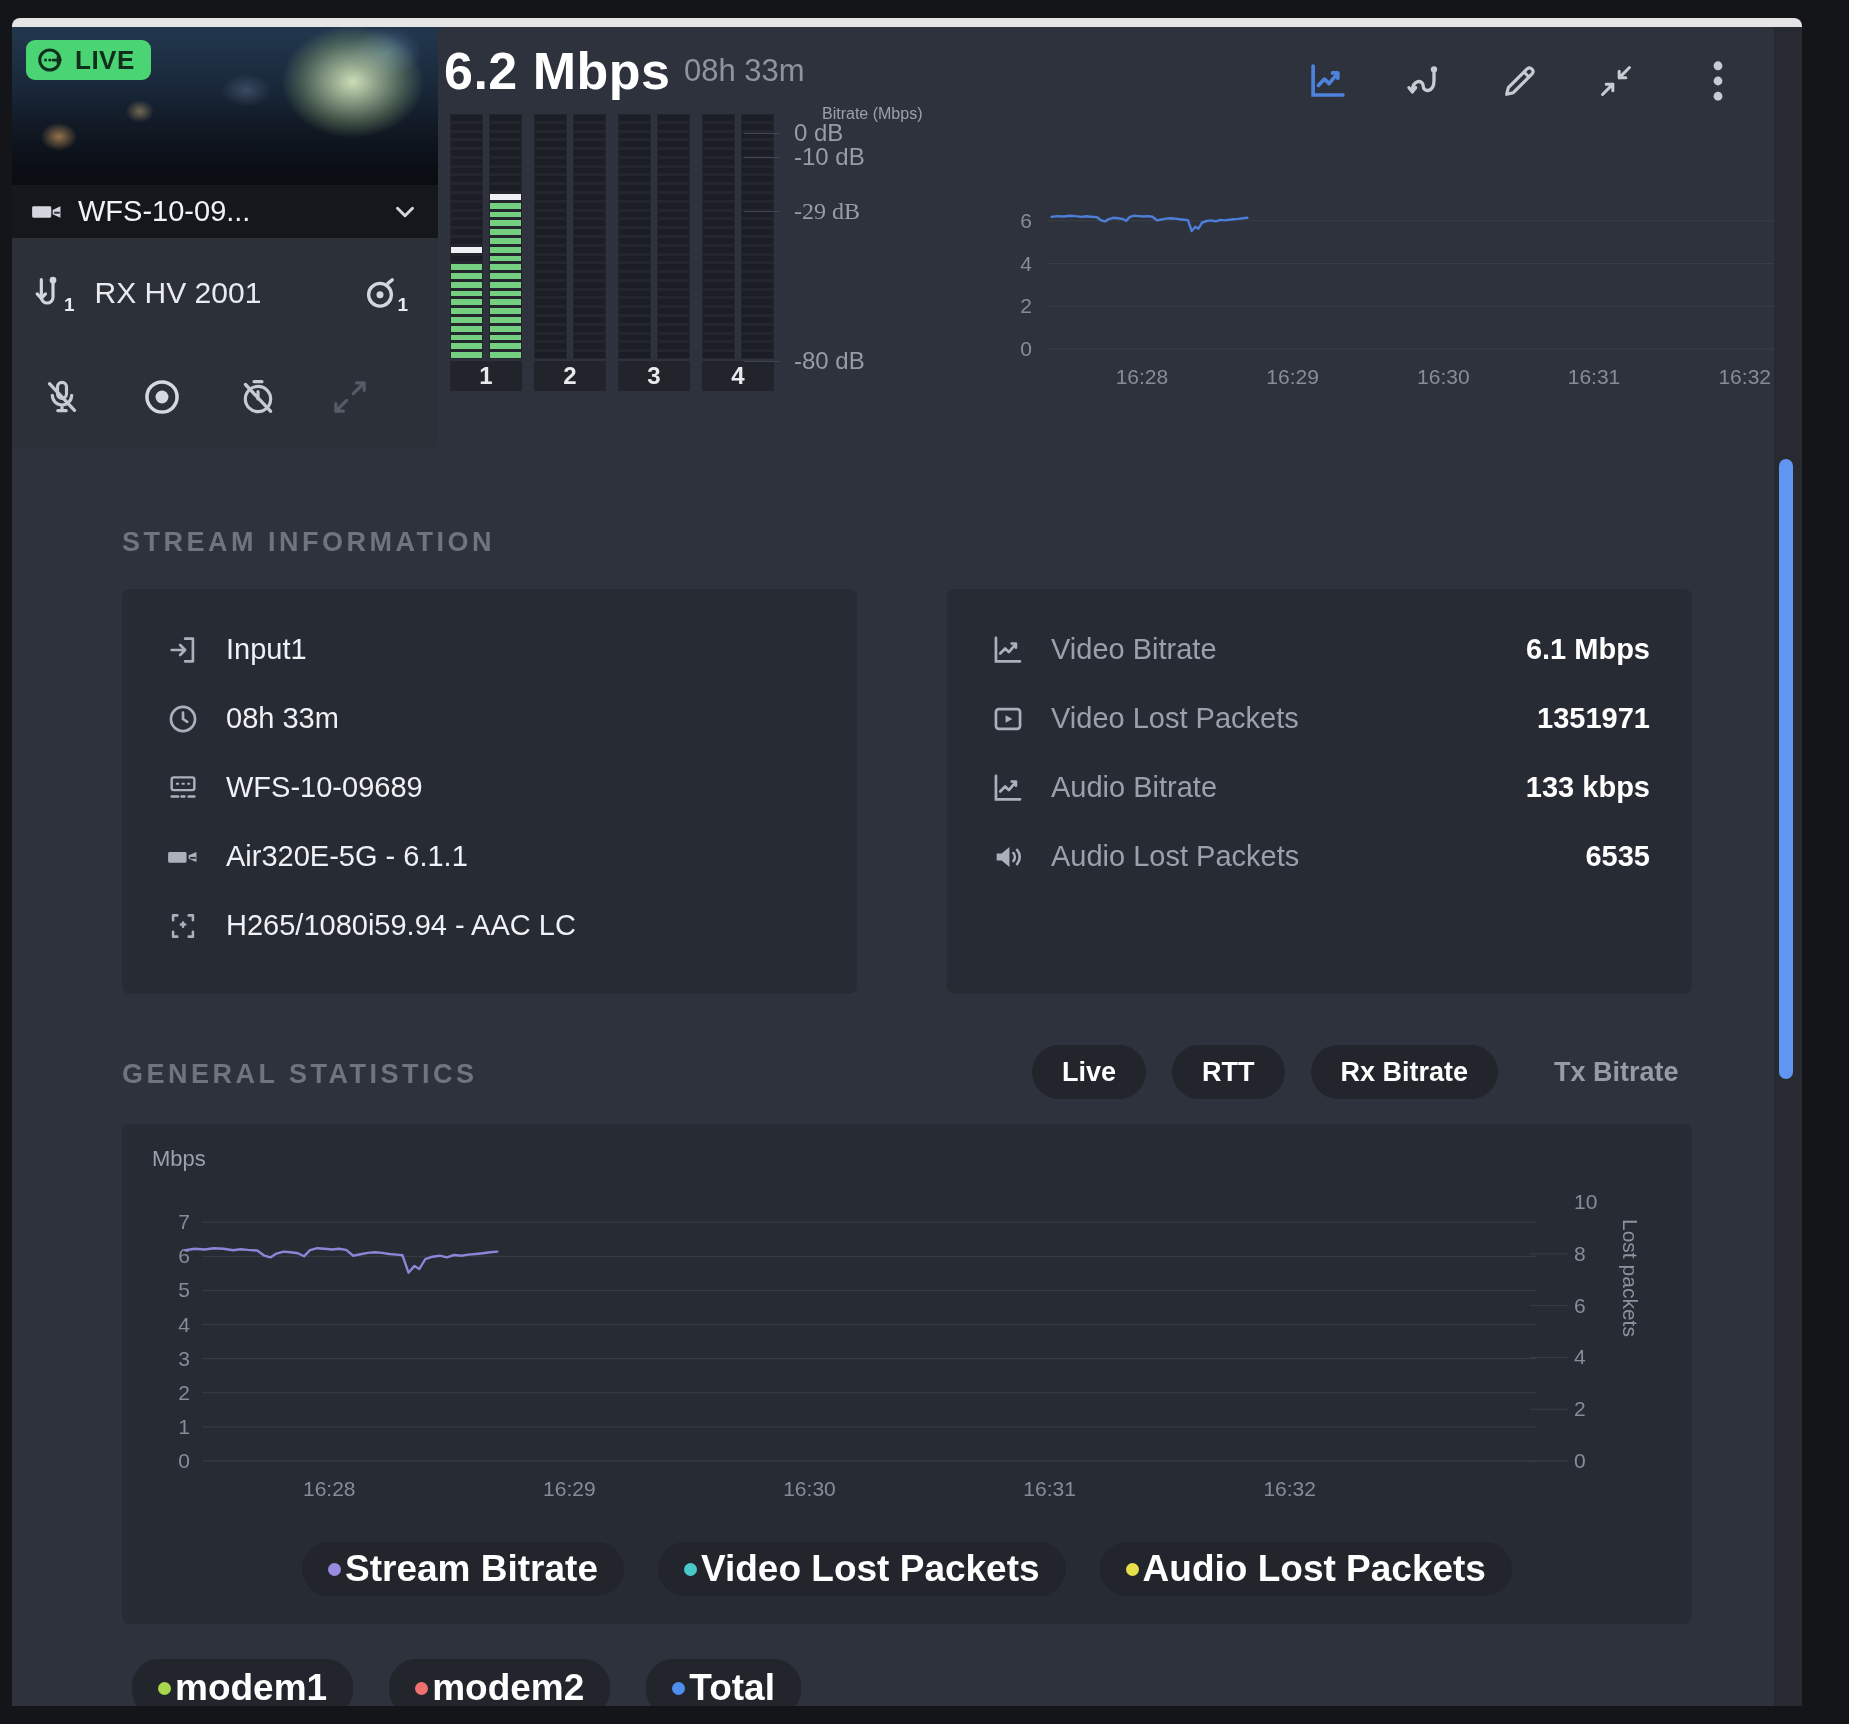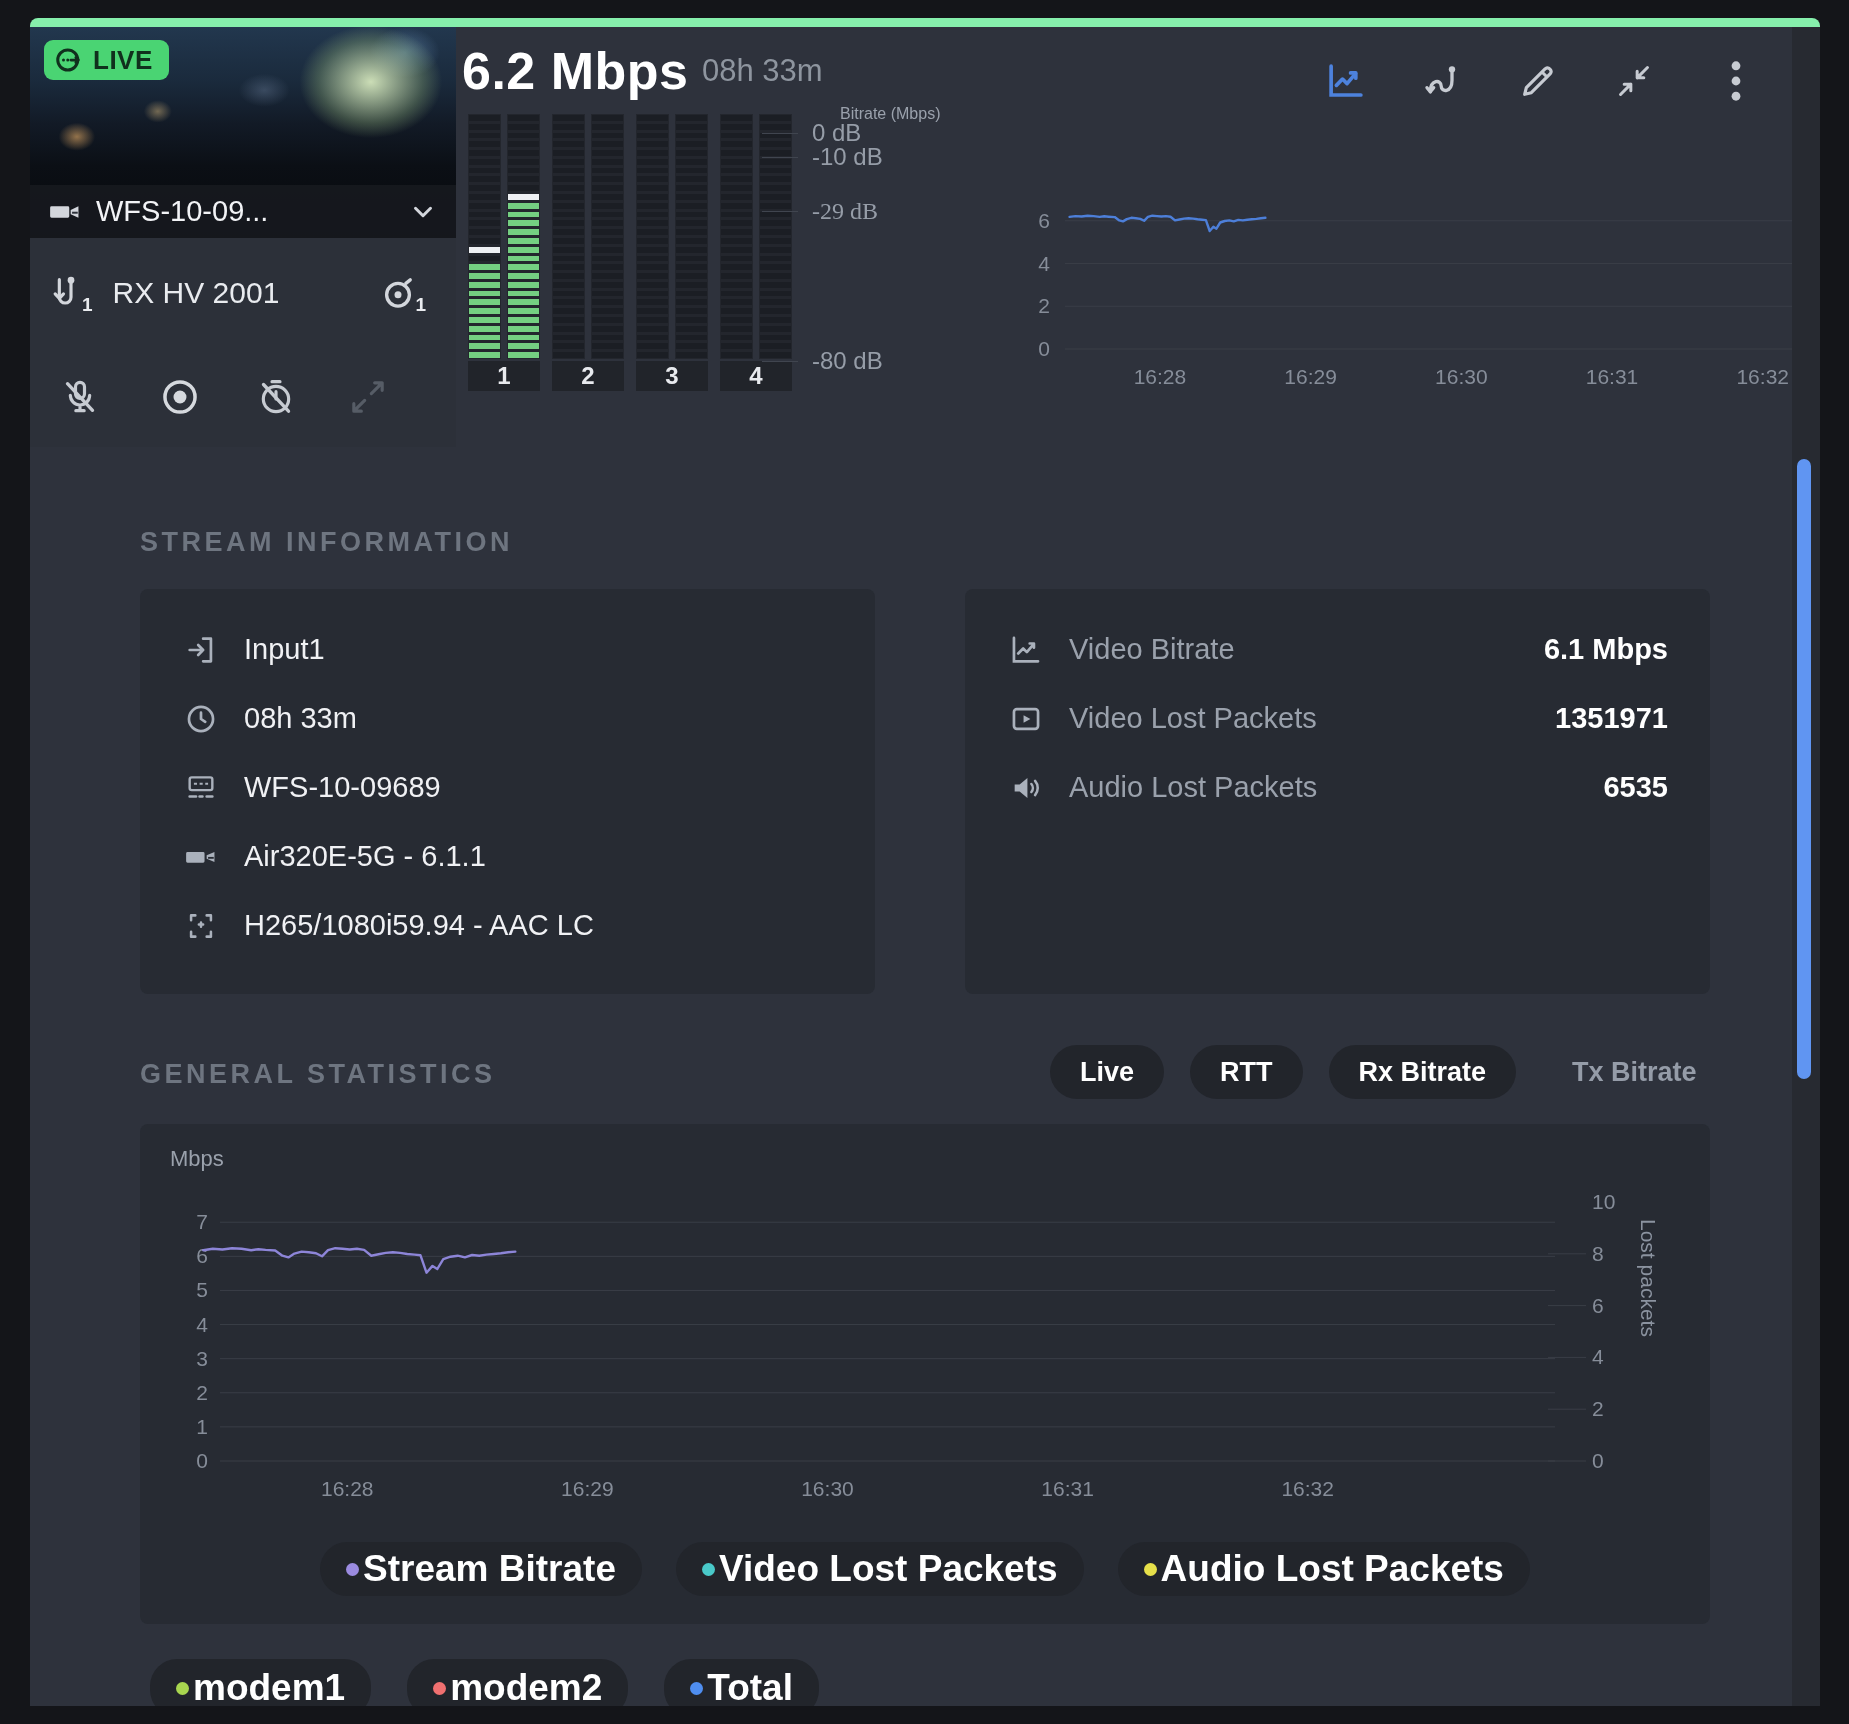--- a/index.html
+++ b/index.html
@@ -1,18 +1,18 @@
 <!DOCTYPE html>
 <html><head>
 <meta charset="utf-8">
 <style>
   html,body{margin:0;padding:0;background:#141519;font-family:"Liberation Sans",sans-serif;}
   .stage{position:relative;width:1849px;height:1724px;background:#141519;overflow:hidden;}
-  .card{position:absolute;left:30px;top:18px;width:1790px;height:1688px;background:#2e323c;
-        border-top:9px solid #86efac;border-radius:8px 8px 0 0;overflow:hidden;box-sizing:border-box;}
+  .card{position:absolute;left:12px;top:18px;width:1790px;height:1688px;background:#2e323c;
+        border-top:9px solid #e5e5e5;border-radius:8px 8px 0 0;overflow:hidden;box-sizing:border-box;}
   .abs{position:absolute;}
   
   .thumb{left:0;top:0;width:426px;height:211px;
     background:
       radial-gradient(95px 75px at 80% 26%, rgba(213,231,189,.95), rgba(140,172,120,.35) 55%, transparent 75%),
       radial-gradient(50px 36px at 88% 12%, rgba(110,150,190,.55), transparent 70%),
       radial-gradient(26px 20px at 11% 52%, rgba(255,190,110,.55), transparent 70%),
       radial-gradient(20px 16px at 30% 40%, rgba(255,214,140,.4), transparent 70%),
       radial-gradient(34px 22px at 55% 30%, rgba(120,140,170,.35), transparent 75%),
       linear-gradient(180deg,#22374e 0%,#1a2a3c 26%,#121a26 46%,#0b0f15 66%,#07090c 100%);}
@@ -543,20 +543,28 @@
       <div class="stat-row">
         <svg width="34" height="34" viewBox="0 0 24 24">
           <rect x="3.5" y="5" width="17" height="14" rx="2" fill="none" stroke="#aab1bc" stroke-width="1.9"></rect>
           <path d="M10.3 9.3l4.8 2.7-4.8 2.7z" fill="#aab1bc"></path>
         </svg>
         <span class="lab">Video Lost Packets</span>
         <span class="val">1351971</span>
       </div>
       <div class="stat-row">
         <svg width="34" height="34" viewBox="0 0 24 24">
+          <path d="M3.5 3.5V20h17" fill="none" stroke="#aab1bc" stroke-width="1.9" stroke-linecap="round"></path>
+          <path d="M6.5 14.5l3.5-3.6 2.6 2.6 4.8-5.7M14.6 7.4h3v3" fill="none" stroke="#aab1bc" stroke-width="1.9" stroke-linecap="round" stroke-linejoin="round"></path>
+        </svg>
+        <span class="lab">Audio Bitrate</span>
+        <span class="val">133 kbps</span>
+      </div>
+      <div class="stat-row">
+        <svg width="34" height="34" viewBox="0 0 24 24">
           <path d="M4 9.5h3.5L13 5v14l-5.5-4.5H4z" fill="#aab1bc"></path>
           <path d="M15.8 9.2a4.3 4.3 0 0 1 0 5.6M18.4 7a7.6 7.6 0 0 1 0 10" fill="none" stroke="#aab1bc" stroke-width="1.8" stroke-linecap="round"></path>
         </svg>
         <span class="lab">Audio Lost Packets</span>
         <span class="val">6535</span>
       </div>
     </div>
 
     <div class="abs sec-head" style="left:110px;top:1032px;">GENERAL STATISTICS</div>
     <div class="abs tabs" style="left:1020px;top:1018px;" id="tabs">

